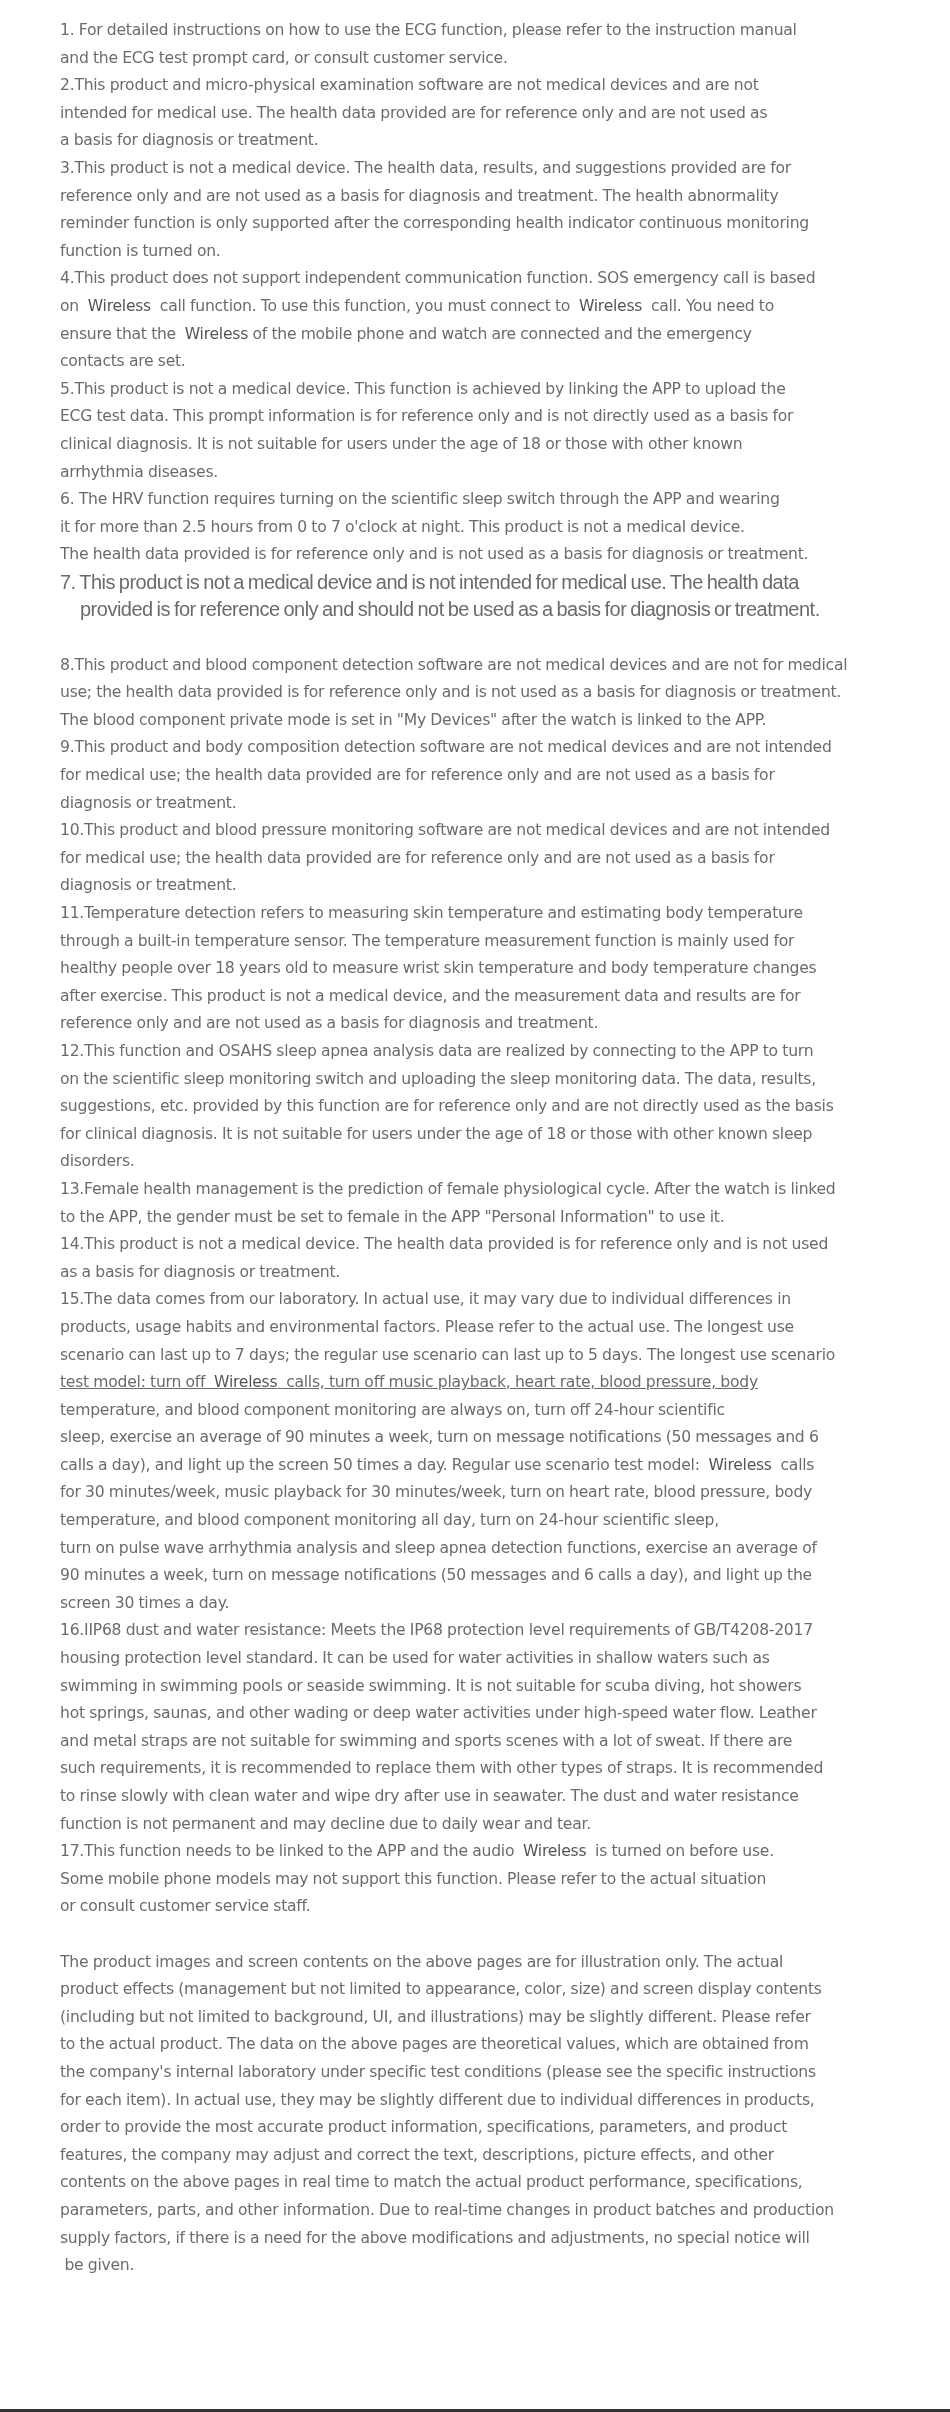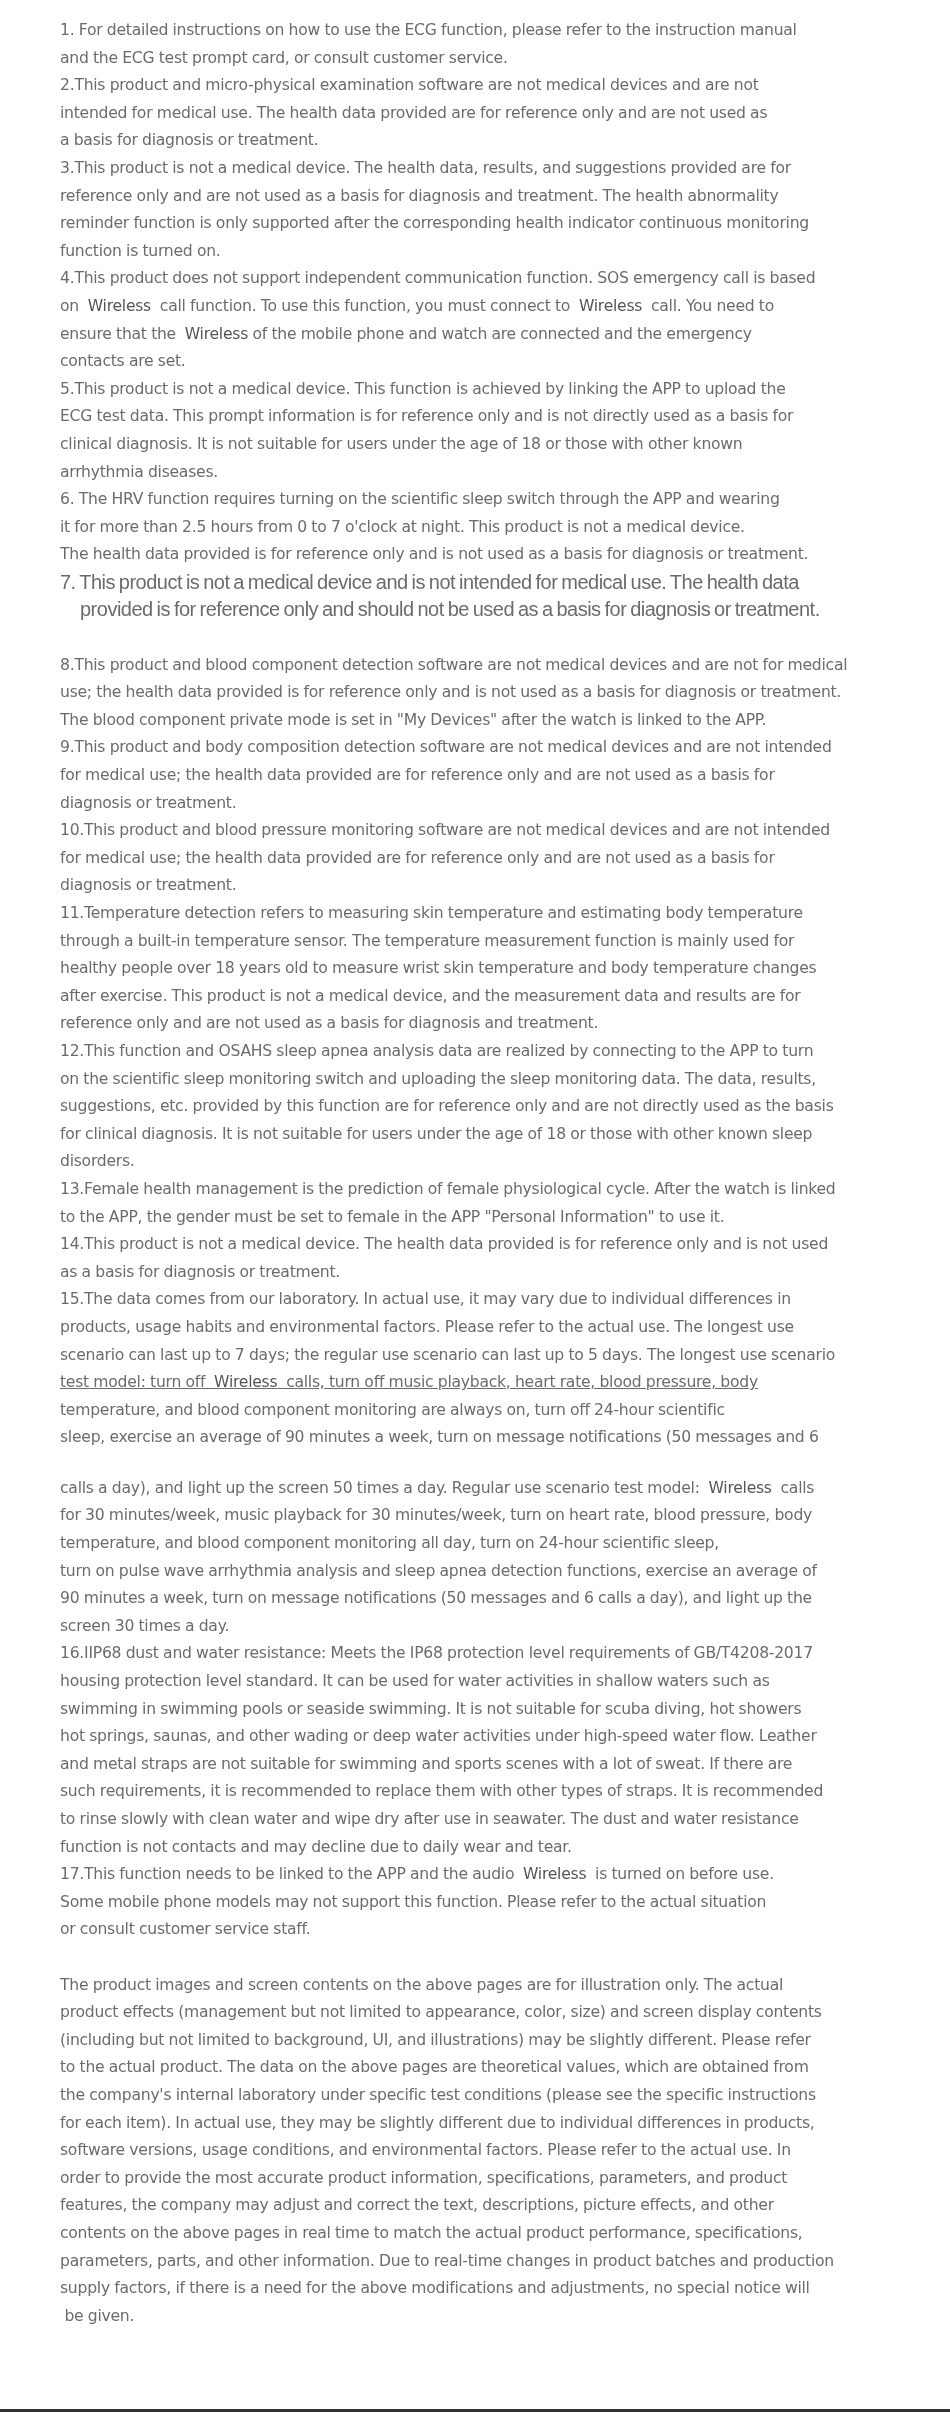--- a/index.html
+++ b/index.html
@@ -147,55 +147,54 @@
     <div class="line">as a basis for diagnosis or treatment.</div>
   </div>
 
   <div>
     <div class="line">15.The data comes from our laboratory. In actual use, it may vary due to individual differences in</div>
     <div class="line">products, usage habits and environmental factors. Please refer to the actual use. The longest use</div>
     <div class="line">scenario can last up to 7 days; the regular use scenario can last up to 5 days. The longest use scenario</div>
     <div class="line" style="white-space: pre; text-decoration: underline;">test model: turn off  <span class="kw">Wireless</span>  calls, turn off music playback, heart rate, blood pressure, body</div>
     <div class="line">temperature, and blood component monitoring are always on, turn off 24-hour scientific</div>
     <div class="line">sleep, exercise an average of 90 minutes a week, turn on message notifications (50 messages and 6</div>
-    <div class="line" style="white-space: pre; margin-top: 23px;">calls a day), and light up the screen 50 times a day. Regular use scenario test model:  <span class="kw">Wireless</span>  calls</div>
+    <div class="line" style="white-space: pre;">calls a day), and light up the screen 50 times a day. Regular use scenario test model:  <span class="kw">Wireless</span>  calls</div>
     <div class="line">for 30 minutes/week, music playback for 30 minutes/week, turn on heart rate, blood pressure, body</div>
     <div class="line">temperature, and blood component monitoring all day, turn on 24-hour scientific sleep,</div>
     <div class="line">turn on pulse wave arrhythmia analysis and sleep apnea detection functions, exercise an average of</div>
     <div class="line">90 minutes a week, turn on message notifications (50 messages and 6 calls a day), and light up the</div>
     <div class="line">screen 30 times a day.</div>
   </div>
 
   <div>
     <div class="line">16.IIP68 dust and water resistance: Meets the IP68 protection level requirements of GB/T4208-2017</div>
     <div class="line">housing protection level standard. It can be used for water activities in shallow waters such as</div>
     <div class="line">swimming in swimming pools or seaside swimming. It is not suitable for scuba diving, hot showers</div>
     <div class="line">hot springs, saunas, and other wading or deep water activities under high-speed water flow. Leather</div>
     <div class="line">and metal straps are not suitable for swimming and sports scenes with a lot of sweat. If there are</div>
     <div class="line">such requirements, it is recommended to replace them with other types of straps. It is recommended</div>
     <div class="line">to rinse slowly with clean water and wipe dry after use in seawater. The dust and water resistance</div>
-    <div class="line">function is not contacts and may decline due to daily wear and tear.</div>
+    <div class="line">function is not permanent and may decline due to daily wear and tear.</div>
   </div>
 
   <div>
     <div class="line" style="white-space: pre;">17.This function needs to be linked to the APP and the audio  <span class="kw">Wireless</span>  is turned on before use.</div>
     <div class="line">Some mobile phone models may not support this function. Please refer to the actual situation</div>
     <div class="line">or consult customer service staff.</div>
   </div>
 
   <div class="gap"></div>
 
   <div>
     <div class="line">The product images and screen contents on the above pages are for illustration only. The actual</div>
     <div class="line">product effects (management but not limited to appearance, color, size) and screen display contents</div>
     <div class="line">(including but not limited to background, UI, and illustrations) may be slightly different. Please refer</div>
     <div class="line">to the actual product. The data on the above pages are theoretical values, which are obtained from</div>
     <div class="line">the company's internal laboratory under specific test conditions (please see the specific instructions</div>
     <div class="line">for each item). In actual use, they may be slightly different due to individual differences in products,</div>
-    <div class="line">software versions, usage conditions, and environmental factors. Please refer to the actual use. In</div>
     <div class="line">order to provide the most accurate product information, specifications, parameters, and product</div>
     <div class="line">features, the company may adjust and correct the text, descriptions, picture effects, and other</div>
     <div class="line">contents on the above pages in real time to match the actual product performance, specifications,</div>
     <div class="line">parameters, parts, and other information. Due to real-time changes in product batches and production</div>
     <div class="line">supply factors, if there is a need for the above modifications and adjustments, no special notice will</div>
     <div class="line" style="white-space:pre"> be given.</div>
   </div>
 
 </div>
 

